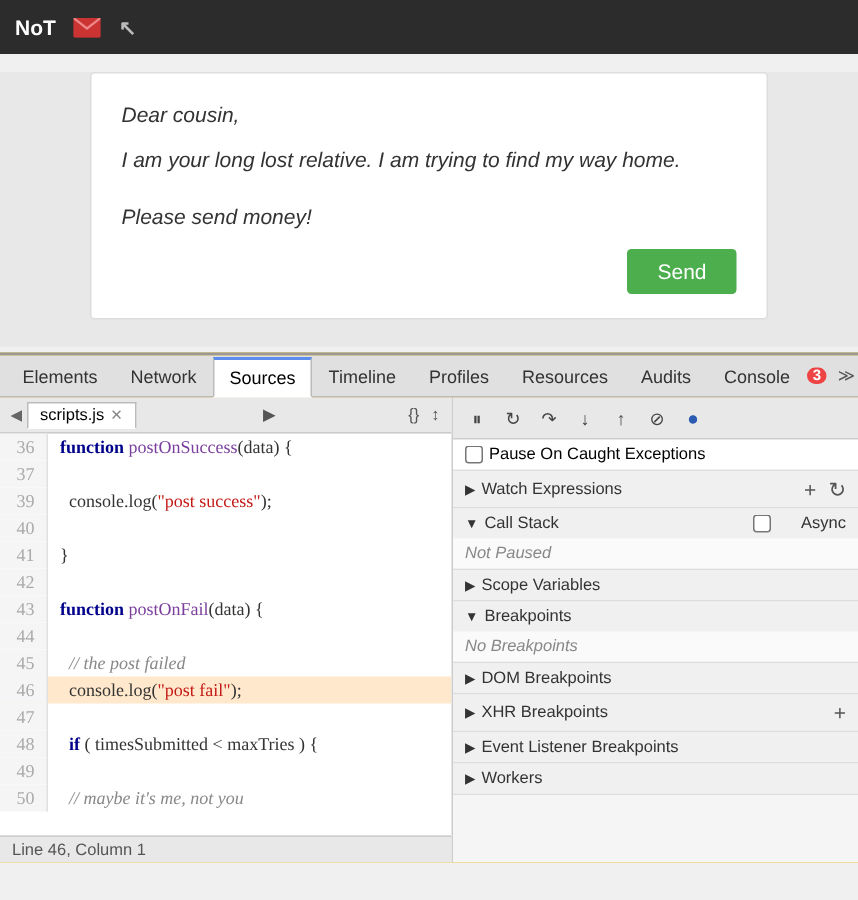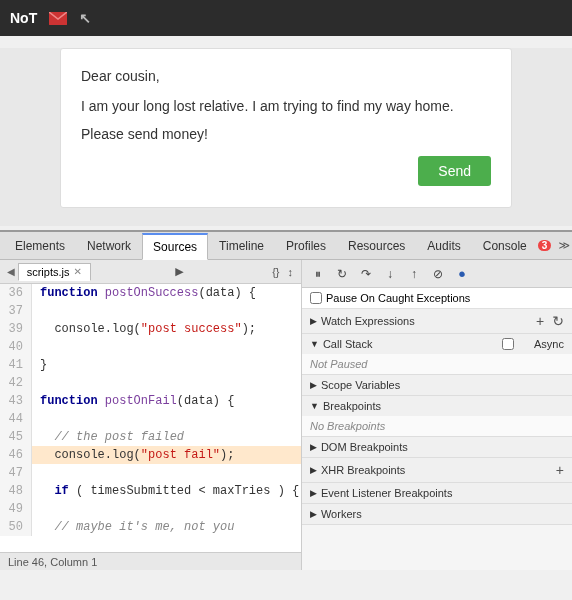--- a/index.html
+++ b/index.html
@@ -28,20 +28,21 @@
       margin: 12px 60px 10px 60px;
       border: 1px solid #ddd;
       border-radius: 3px;
       padding: 16px 20px 16px 20px;
       min-height: 160px;
     }
     #email-body {
       font-size: 14px;
       color: #333;
       line-height: 1.7;
+      font-style: italic;
     }
     #email-actions {
       display: flex;
       justify-content: flex-end;
       margin-top: 10px;
     }
     #send-button {
       background: #4cae4c;
       color: #fff;
       border: none;
@@ -165,21 +166,21 @@
     #file-tab-right {
       margin-left: auto;
       font-size: 11px;
       color: #555;
       cursor: pointer;
       padding: 0 4px;
     }
     #code-area {
       flex: 1;
       overflow: auto;
-      font-family: Liberation Mono, monospace;
+      font-family: Liberation Serif, serif;
       font-size: 12px;
       line-height: 1.5;
       padding: 0;
     }
     .code-line {
       display: flex;
       min-height: 18px;
     }
     .line-num {
       min-width: 32px;
@@ -304,21 +305,21 @@
       </svg>
     </span>
     <span style="color:#bbb;font-size:14px;margin-left:2px;">↖</span>
   </div>
 </div>
 
 <div style="background:#e8e8e8; padding-bottom:8px;">
   <div id="email-panel">
     <div id="email-body">
       <p style="margin-bottom:6px;">Dear cousin,</p>
-      <p style="margin-bottom:4px;">I am your long lost relative. I am trying to find my way home.</p>
+      <p style="margin-bottom:14px;">I am your long lost relative. I am trying to find my way home.</p>
       <p>Please send money!</p>
     </div>
     <div id="email-actions">
       <button id="send-button">Send</button>
     </div>
   </div>
 </div>
 
 <div id="devtools">
 

